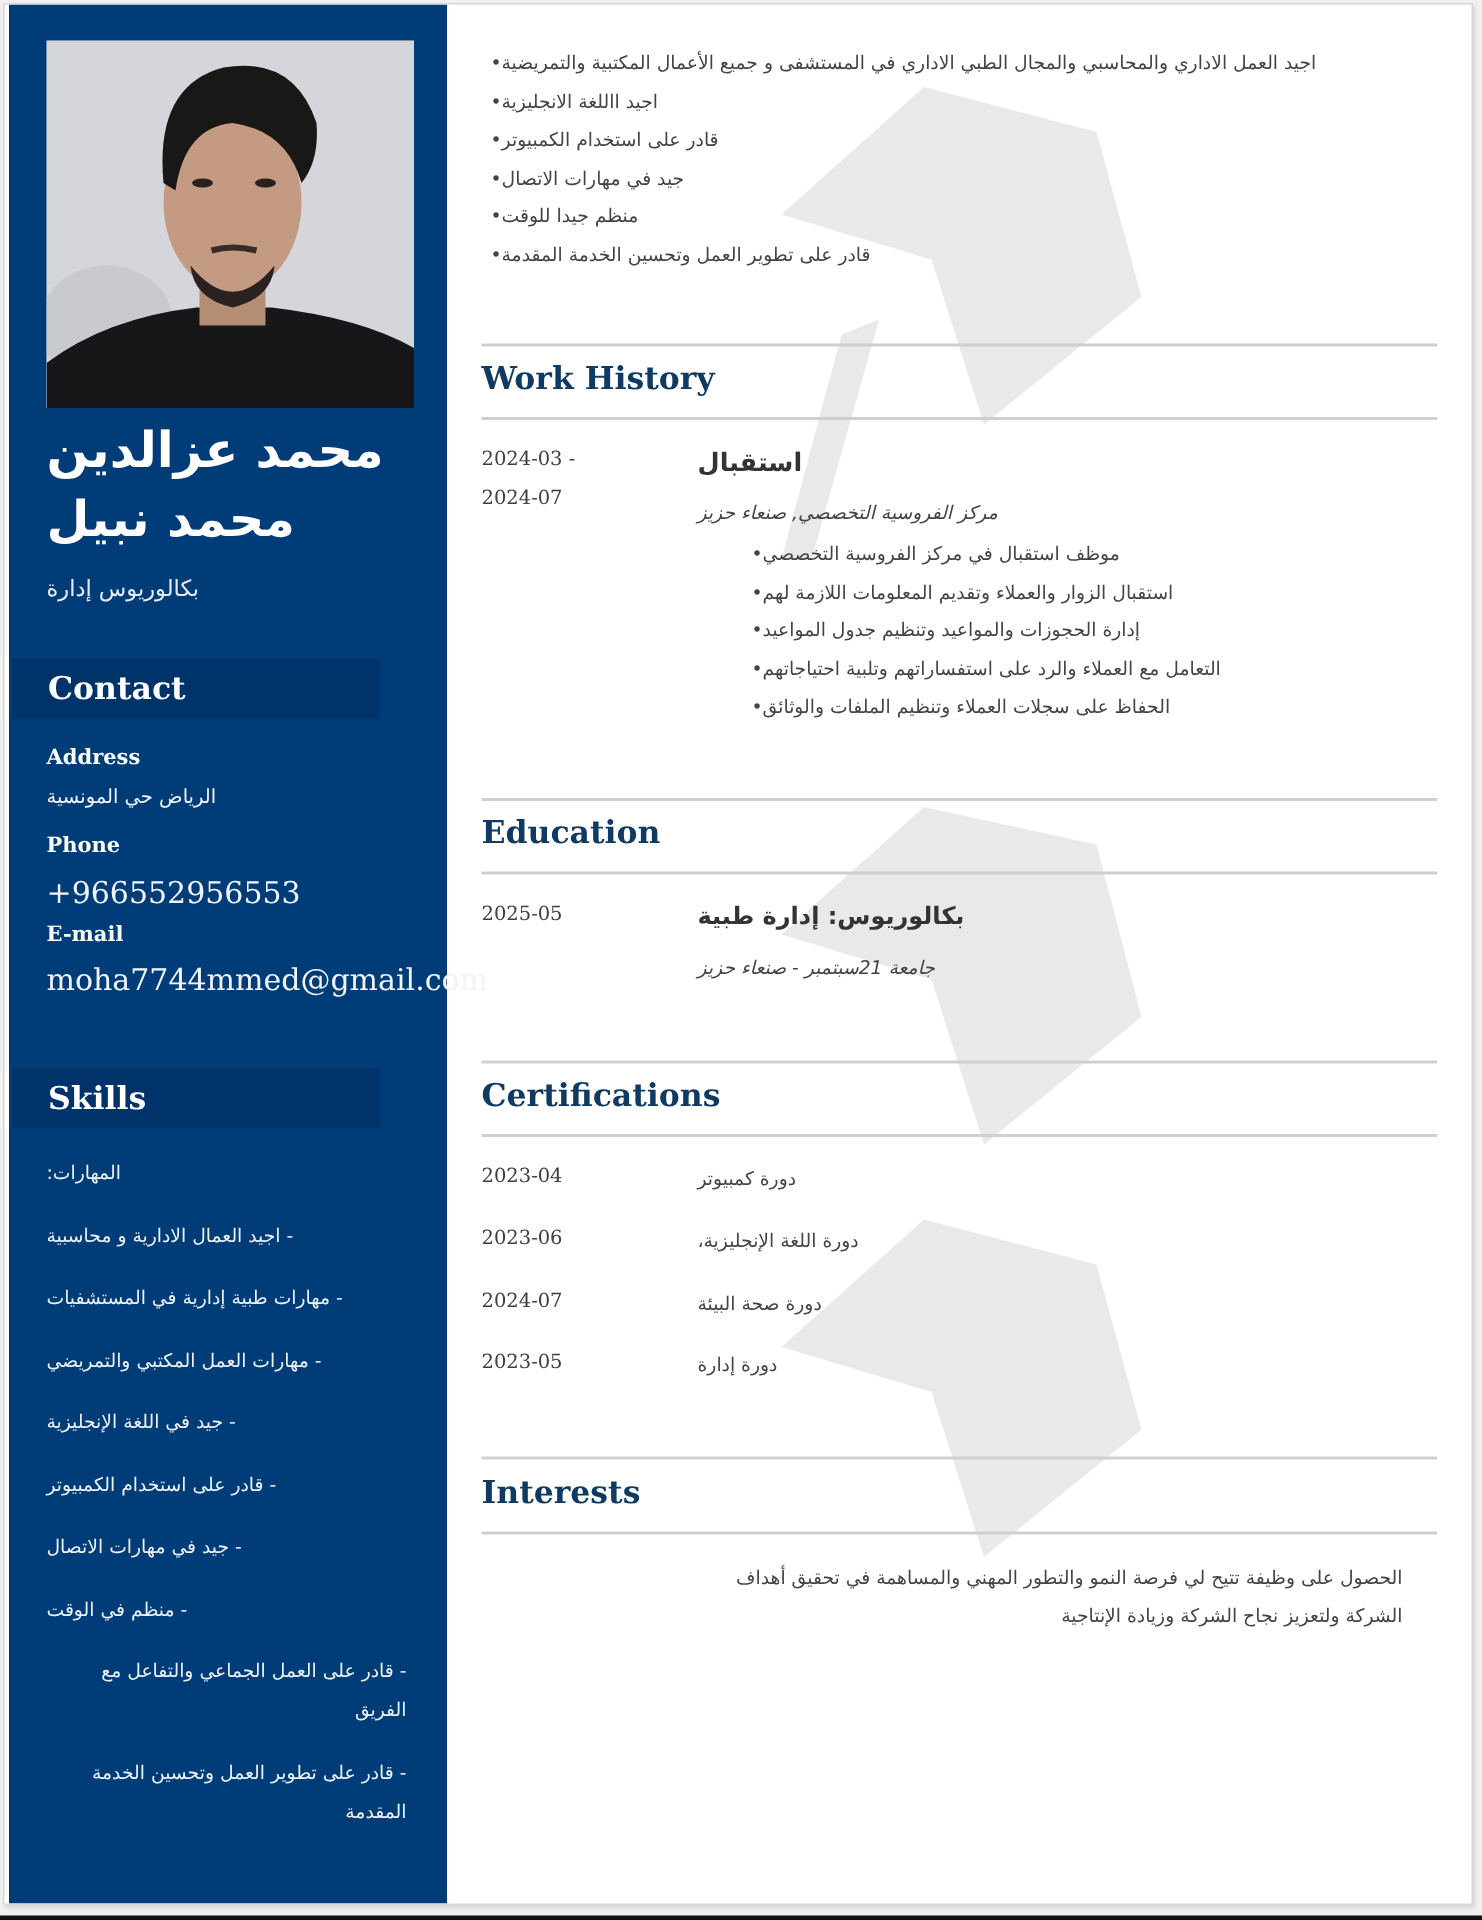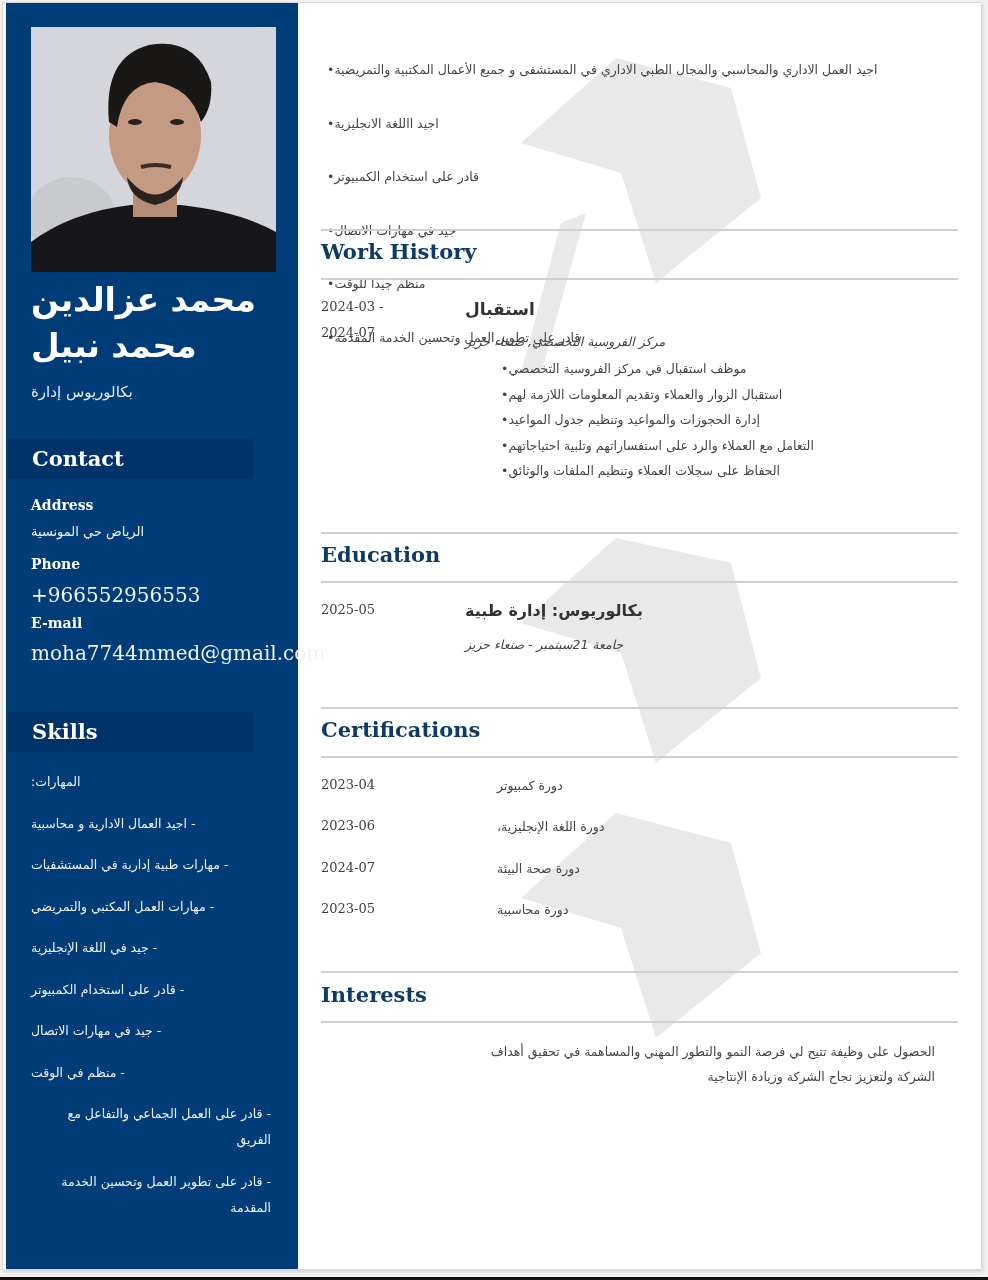--- a/index.html
+++ b/index.html
@@ -52,21 +52,20 @@
   }
 
   
   .main { position: absolute; left: 318px; top: 0; width: 640px; height: 1266px; }
   .watermark { position: absolute; left: 180px; top: 0; width: 820px; height: 1266px; pointer-events: none; }
   .top-list { position: absolute; left: 0; top: 26px; width: 600px; }
   .top-item {
     font-family: "DejaVu Sans", sans-serif; font-size: 12.5px; color: #444;
     line-height: 25.5px; direction: rtl; unicode-bidi: plaintext; text-align: left;
     width: max-content;
-    margin-top: 28px;
   }
   .top-item .bullet { margin-left: 6px; }
   .rule { position: absolute; left: 0; width: 637px; height: 1.5px; background: #cfcfcf; }
   .section-title {
     position: absolute; left: 0; font-size: 21px; font-weight: bold; color: #0f3a63;
   }
   .date { position: absolute; left: 0; font-size: 13px; color: #3e3e3e; line-height: 24px; }
   .job-title {
     position: absolute; left: 144px; font-family: "DejaVu Sans", sans-serif;
     font-weight: bold; font-size: 17px; color: #333; direction: rtl; unicode-bidi: plaintext;
@@ -76,21 +75,21 @@
     font-style: italic; font-size: 12.5px; color: #444; direction: rtl; unicode-bidi: plaintext;
   }
   .duty-list { position: absolute; left: 170px; top: 353px; }
   .duty {
     font-family: "DejaVu Sans", sans-serif; font-size: 12.5px; color: #444;
     line-height: 25.5px; direction: rtl; unicode-bidi: plaintext; width: max-content;
   }
   .duty .bullet { margin-left: 10px; }
   .cert-name {
     position: absolute; left: 144px; font-family: "DejaVu Sans", sans-serif;
-    font-size: 12.5px; color: #444; direction: rtl; unicode-bidi: plaintext; margin-left: 32px;
+    font-size: 12.5px; color: #444; direction: rtl; unicode-bidi: plaintext;
   }
   .interest-text {
     position: absolute; left: 144px; top: 1036px; width: 470px;
     font-family: "DejaVu Sans", sans-serif; font-size: 12.5px; color: #444;
     line-height: 25px; direction: rtl; text-align: right;
   }
 </style>
 </head>
 <body>
 
@@ -185,21 +184,21 @@
     <div class="rule" style="top:704px;"></div>
     <div class="section-title" style="top:714px;">Certifications</div>
     <div class="rule" style="top:753px;"></div>
     <div class="date" style="top:770px;">2023-04</div>
     <div class="cert-name" style="top:775px;">دورة كمبيوتر</div>
     <div class="date" style="top:811px;">2023-06</div>
     <div class="cert-name" style="top:816px;">دورة اللغة الإنجليزية،</div>
     <div class="date" style="top:853px;">2024-07</div>
     <div class="cert-name" style="top:858px;">دورة صحة البيئة</div>
     <div class="date" style="top:894px;">2023-05</div>
-    <div class="cert-name" style="top:899px;">دورة محاسبية</div>
+    <div class="cert-name" style="top:899px;">دورة إدارة</div>
 
     <div class="rule" style="top:968px;"></div>
     <div class="section-title" style="top:979px;">Interests</div>
     <div class="rule" style="top:1018px;"></div>
     <div class="interest-text">الحصول على وظيفة تتيح لي فرصة النمو والتطور المهني والمساهمة في تحقيق أهداف الشركة ولتعزيز نجاح الشركة وزيادة الإنتاجية</div>
   </div>
 </div>
 <div class="bottom-bar"></div>
 
 </body></html>

